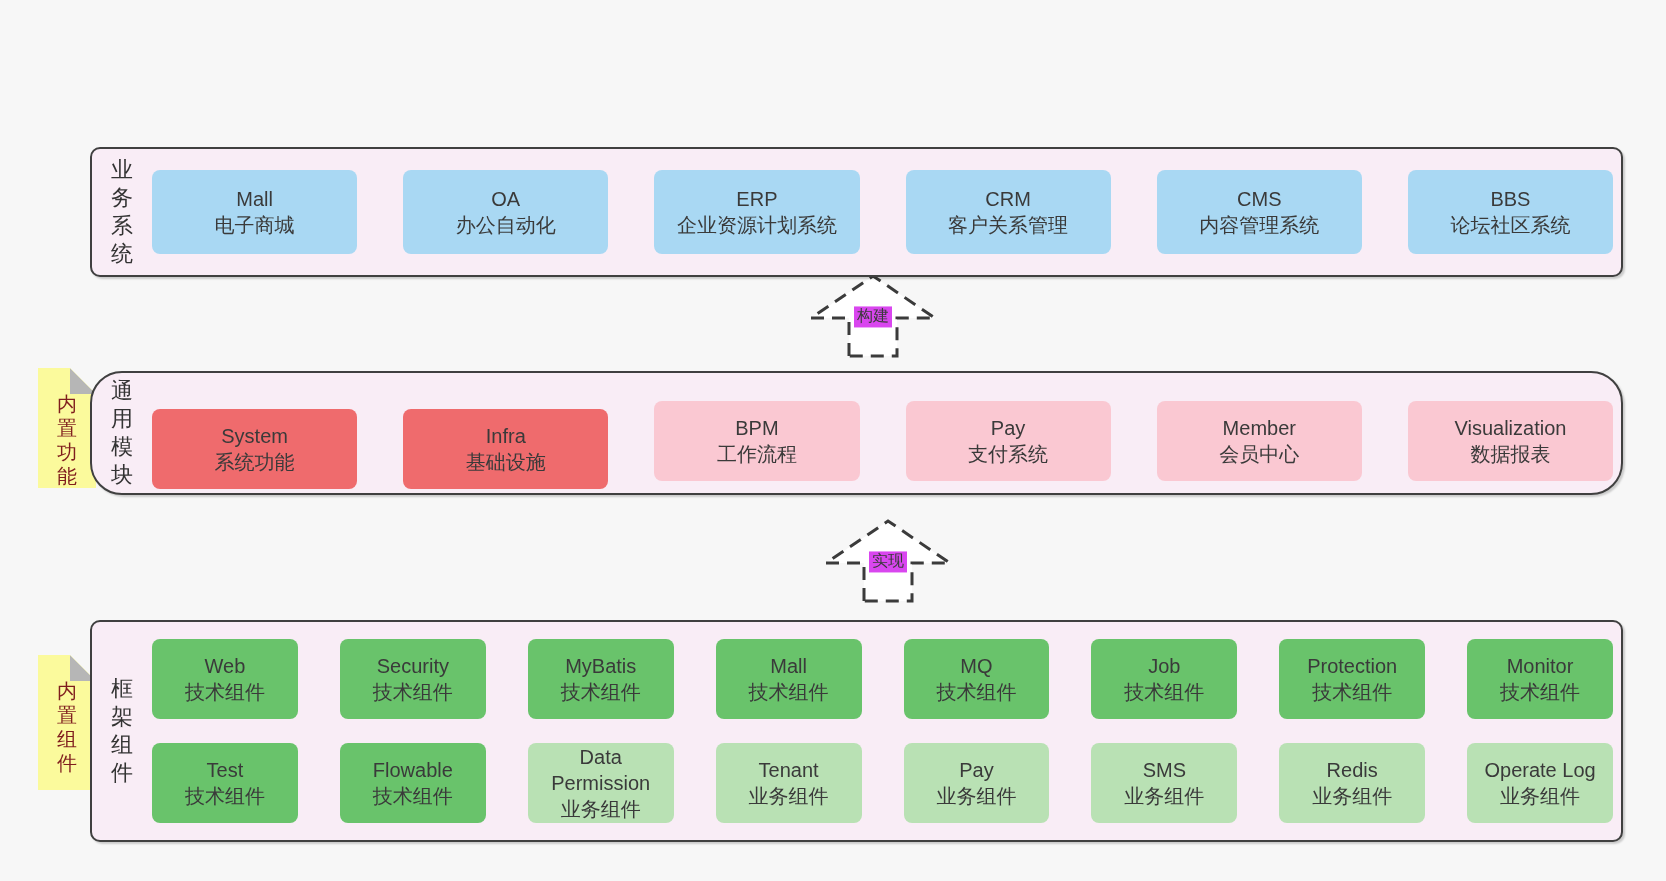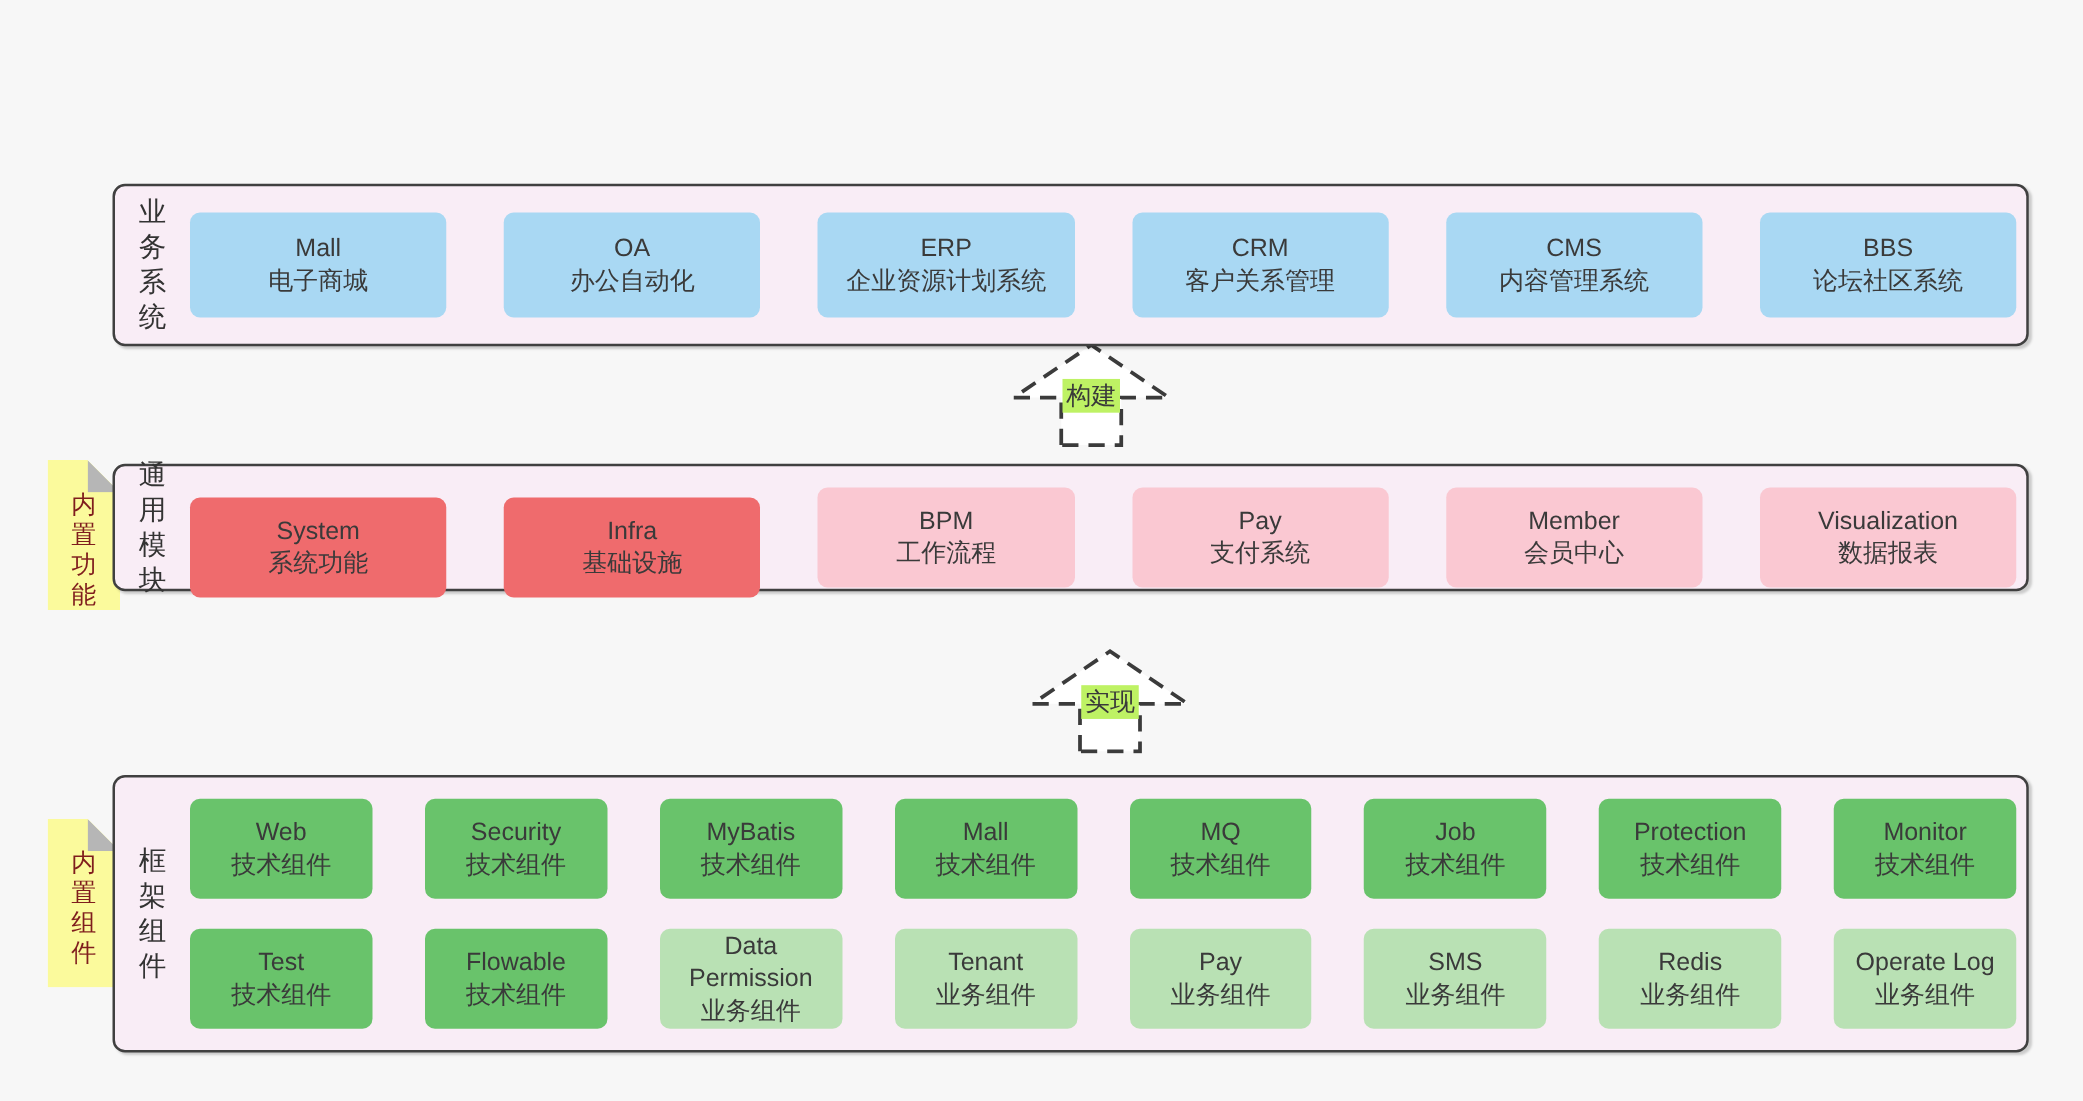--- a/index.html
+++ b/index.html
@@ -53,21 +53,21 @@
   }
   .tag-text{
     display:inline-block;width:22px;font-size:20px;line-height:24px;
     text-align:center;word-break:break-all;color:#7f1d1d;
   }
   
   .arrow{position:absolute;width:132px;height:86px;z-index:1;}
   .arrow svg{display:block;width:132px;height:86px;}
   .arrow-label{
     position:absolute;left:50%;top:46px;transform:translate(-50%,-55%);
-    background:#bef264;padding:0 3px;font-size:20px;color:#3a3a3a;white-space:nowrap;
+    background:#d946ef;padding:0 3px;font-size:16px;color:#3a3a3a;white-space:nowrap;
   }
 </style>
 </head>
 <body>
 
 <section class="layer" style="top:123px;height:130px;margin-top:24px;">
   <div class="label-col">
     <span class="vlabel">业务系统</span>
   </div>
   <div class="rows">
@@ -105,21 +105,21 @@
     <path d="M42,84 L42,46 L4,46 L66,4 L128,46 L90,46 L90,84 Z" fill="#ffffff" stroke="#3b3b3b" stroke-width="3" stroke-dasharray="13 8"></path>
   </svg>
   <span class="arrow-label">构建</span>
 </div>
 
 <div class="tag" style="top:368px;height:120px;">
   <span class="fold"></span>
   <span class="tag-text">内置功能</span>
 </div>
 
-<section class="layer" style="top:371px;height:102px;">
+<section class="layer" style="top:371px;height:124px;border-radius:32px;">
   <div class="label-col">
     <span class="vlabel">通用模块</span>
   </div>
   <div class="rows">
     <div class="row gap-wide">
       <div class="box red h80">
         <div>System</div>
         <div>系统功能</div>
       </div>
       <div class="box red h80">

